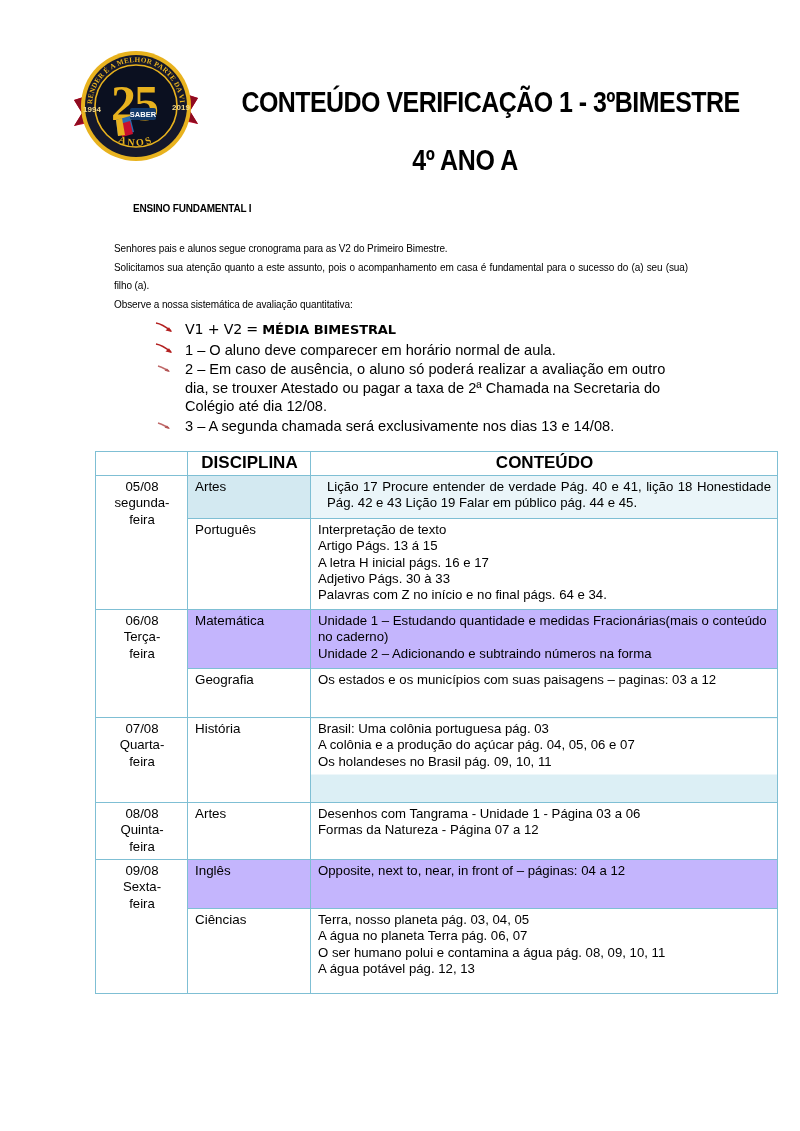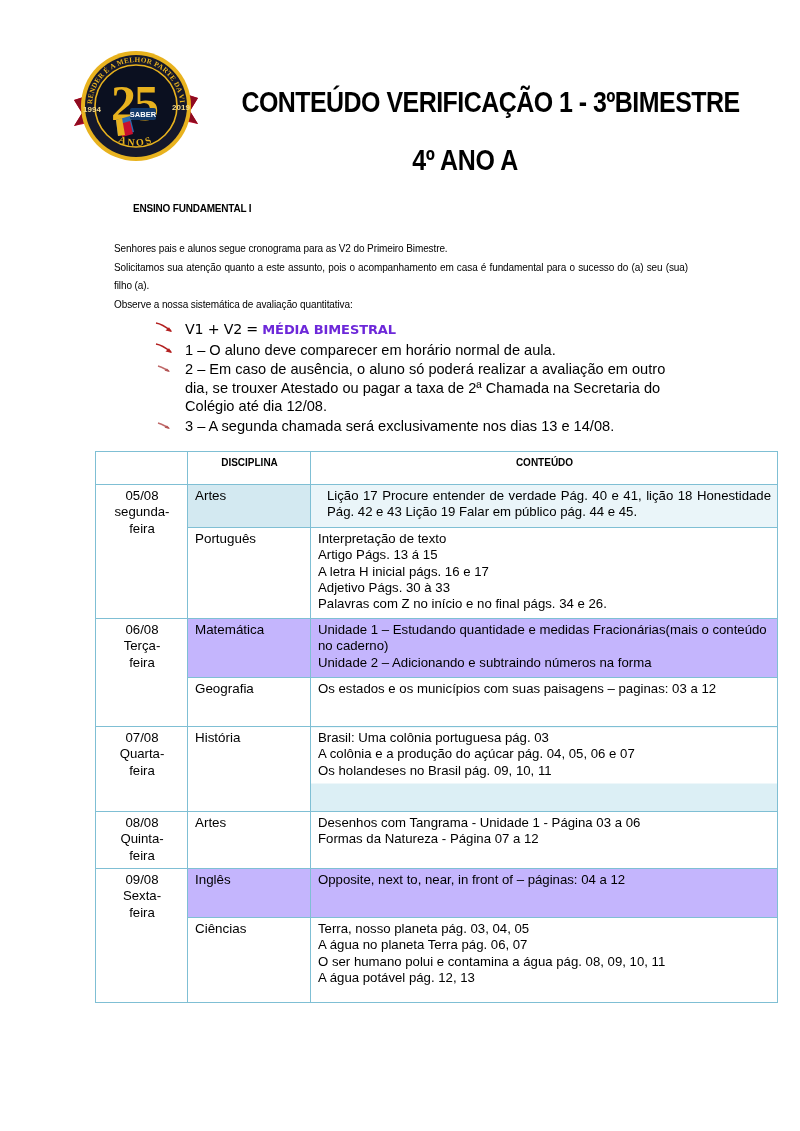--- a/index.html
+++ b/index.html
@@ -150,23 +150,23 @@
     border: 1px solid #7FBFD4;
     padding: 3px 6px 3px 7px;
     vertical-align: top;
     line-height: 16.2px;
     font-weight: normal;
     background: #ffffff;
   }
   table.schedule th {
     text-align: center;
     font-weight: bold;
-    font-size: 10px;
+    font-size: 17px;
     padding-top: 3px;
-    padding-bottom: 13px;
+    padding-bottom: 4px;
   }
   col.c-date  { width: 92px; }
   col.c-disc  { width: 123px; }
   col.c-cont  { width: 467px; }
 
   td.date-cell {
     text-align: center;
     font-weight: bold;
     vertical-align: middle;
     background: #D3E9F1;
@@ -260,21 +260,21 @@
 
   <div class="bullets">
 
     <div class="bullet-row">
       <span class="arrow">
         <svg width="24" height="16" viewBox="0 0 24 16">
           <path d="M1 2 C7 3, 11 6, 16 10" stroke="#B32020" stroke-width="1.7" fill="none"></path>
           <path d="M17 11 L10.5 9.5 L14 6.2 Z" fill="#B32020"></path>
         </svg>
       </span>
-      <span class="bullet-text"><span class="lead-bold">V1 + V2 = </span><span class="media-bimestral" style="color:#6d28d9">MÉDIA BIMESTRAL</span></span>
+      <span class="bullet-text"><span class="lead-bold">V1 + V2 = </span><span class="media-bimestral" style="color:#000000">MÉDIA BIMESTRAL</span></span>
     </div>
 
     <div class="bullet-row">
       <span class="arrow">
         <svg width="24" height="16" viewBox="0 0 24 16">
           <path d="M1 2 C7 3, 11 6, 16 10" stroke="#B32020" stroke-width="1.7" fill="none"></path>
           <path d="M17 11 L10.5 9.5 L14 6.2 Z" fill="#B32020"></path>
         </svg>
       </span>
       <span class="bullet-text">1 – O aluno deve comparecer em horário normal de aula.</span>
@@ -326,21 +326,21 @@
           <td class="disc-cell">Artes</td>
           <td class="cont-cell justify" style="height:36px">Lição 17 Procure entender de verdade Pág. 40 e 41, lição 18 Honestidade Pág. 42 e 43 Lição 19 Falar em público pág. 44 e 45.</td>
         </tr>
         <tr>
           <td class="disc-cell">Português</td>
           <td class="cont-cell" style="height:84px">
             <span class="cont-line">Interpretação de texto</span>
             <span class="cont-line">Artigo Págs. 13 á 15</span>
             <span class="cont-line">A letra H inicial págs. 16 e 17</span>
             <span class="cont-line">Adjetivo Págs. 30 à 33</span>
-            <span class="cont-line">Palavras com Z no início e no final págs. 34 e 26.</span>
+            <span class="cont-line">Palavras com Z no início e no final págs. 64 e 34.</span>
           </td>
         </tr>
 
         <tr class="tint">
           <td class="date-cell" rowspan="2">
             <span>06/08</span><br>
             <span>Terça-</span><br>
             <span>feira</span>
           </td>
           <td class="disc-cell">Matemática</td>

